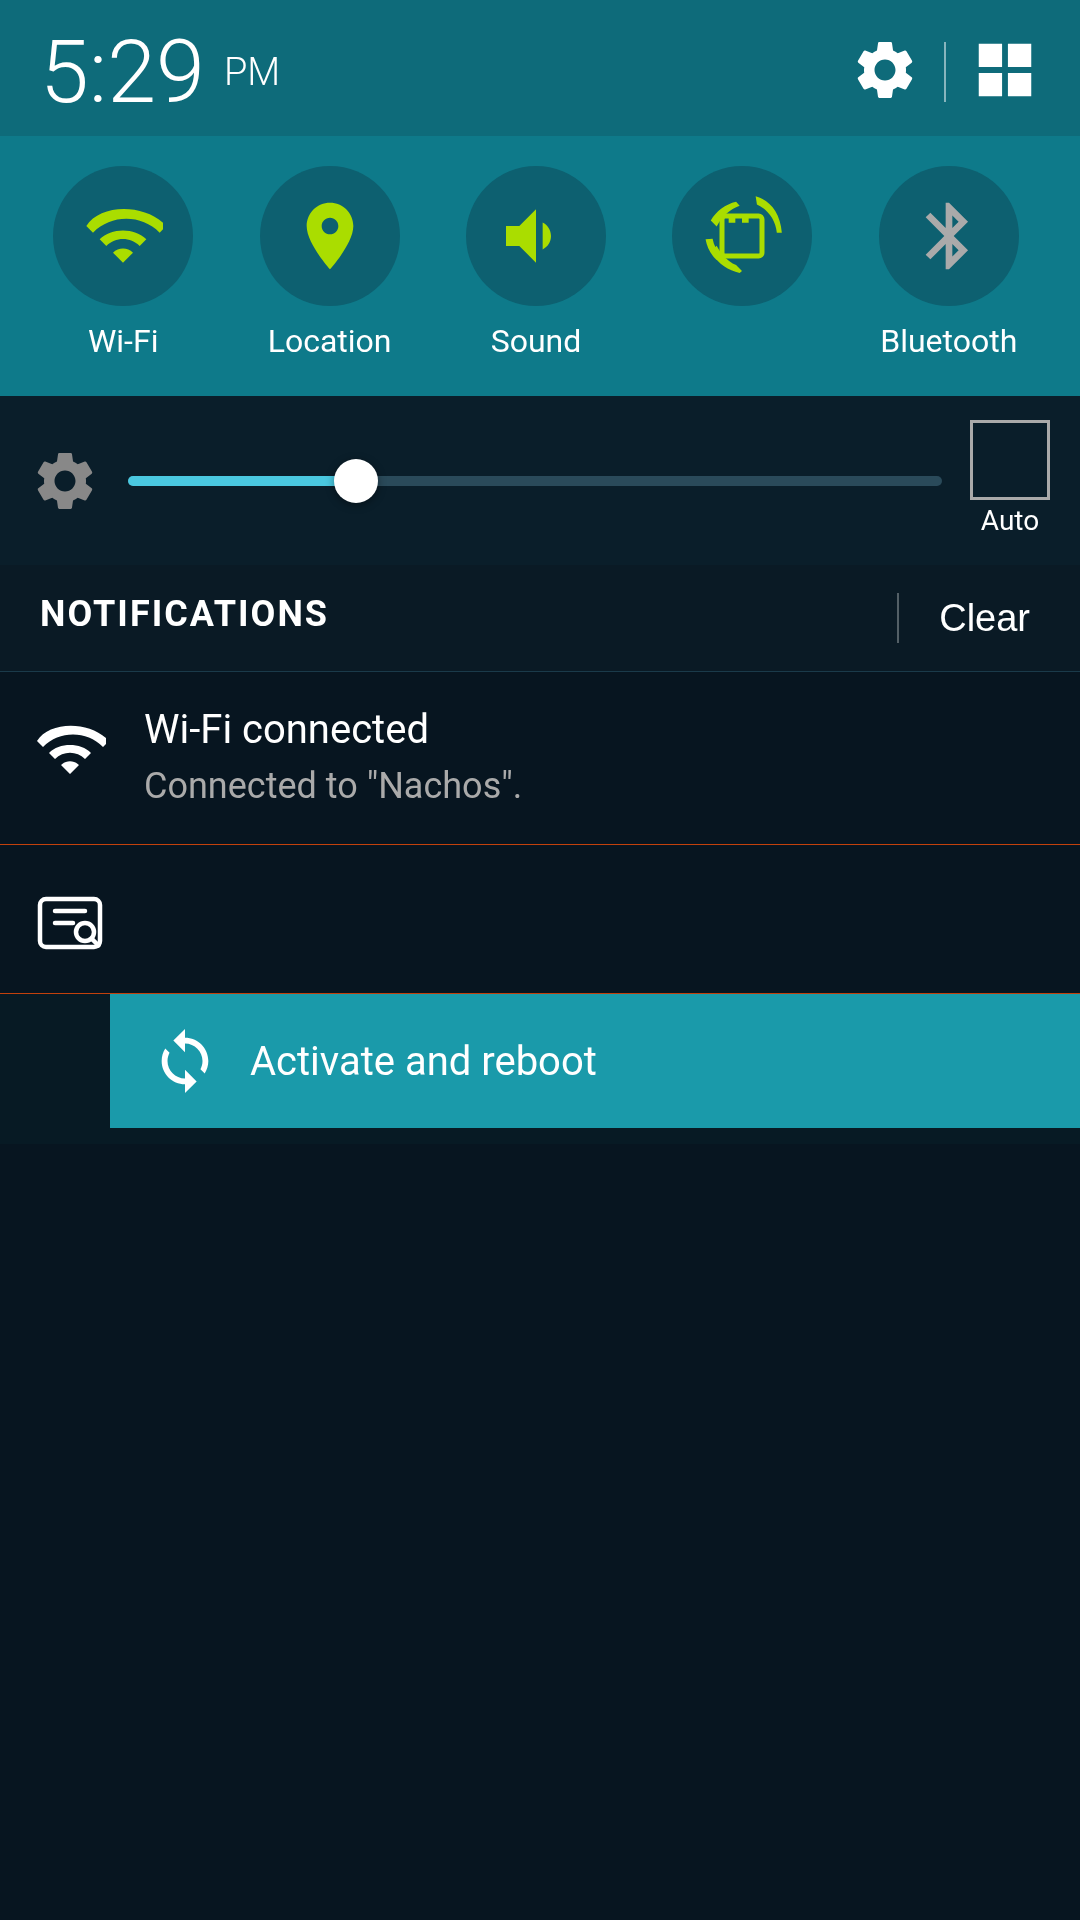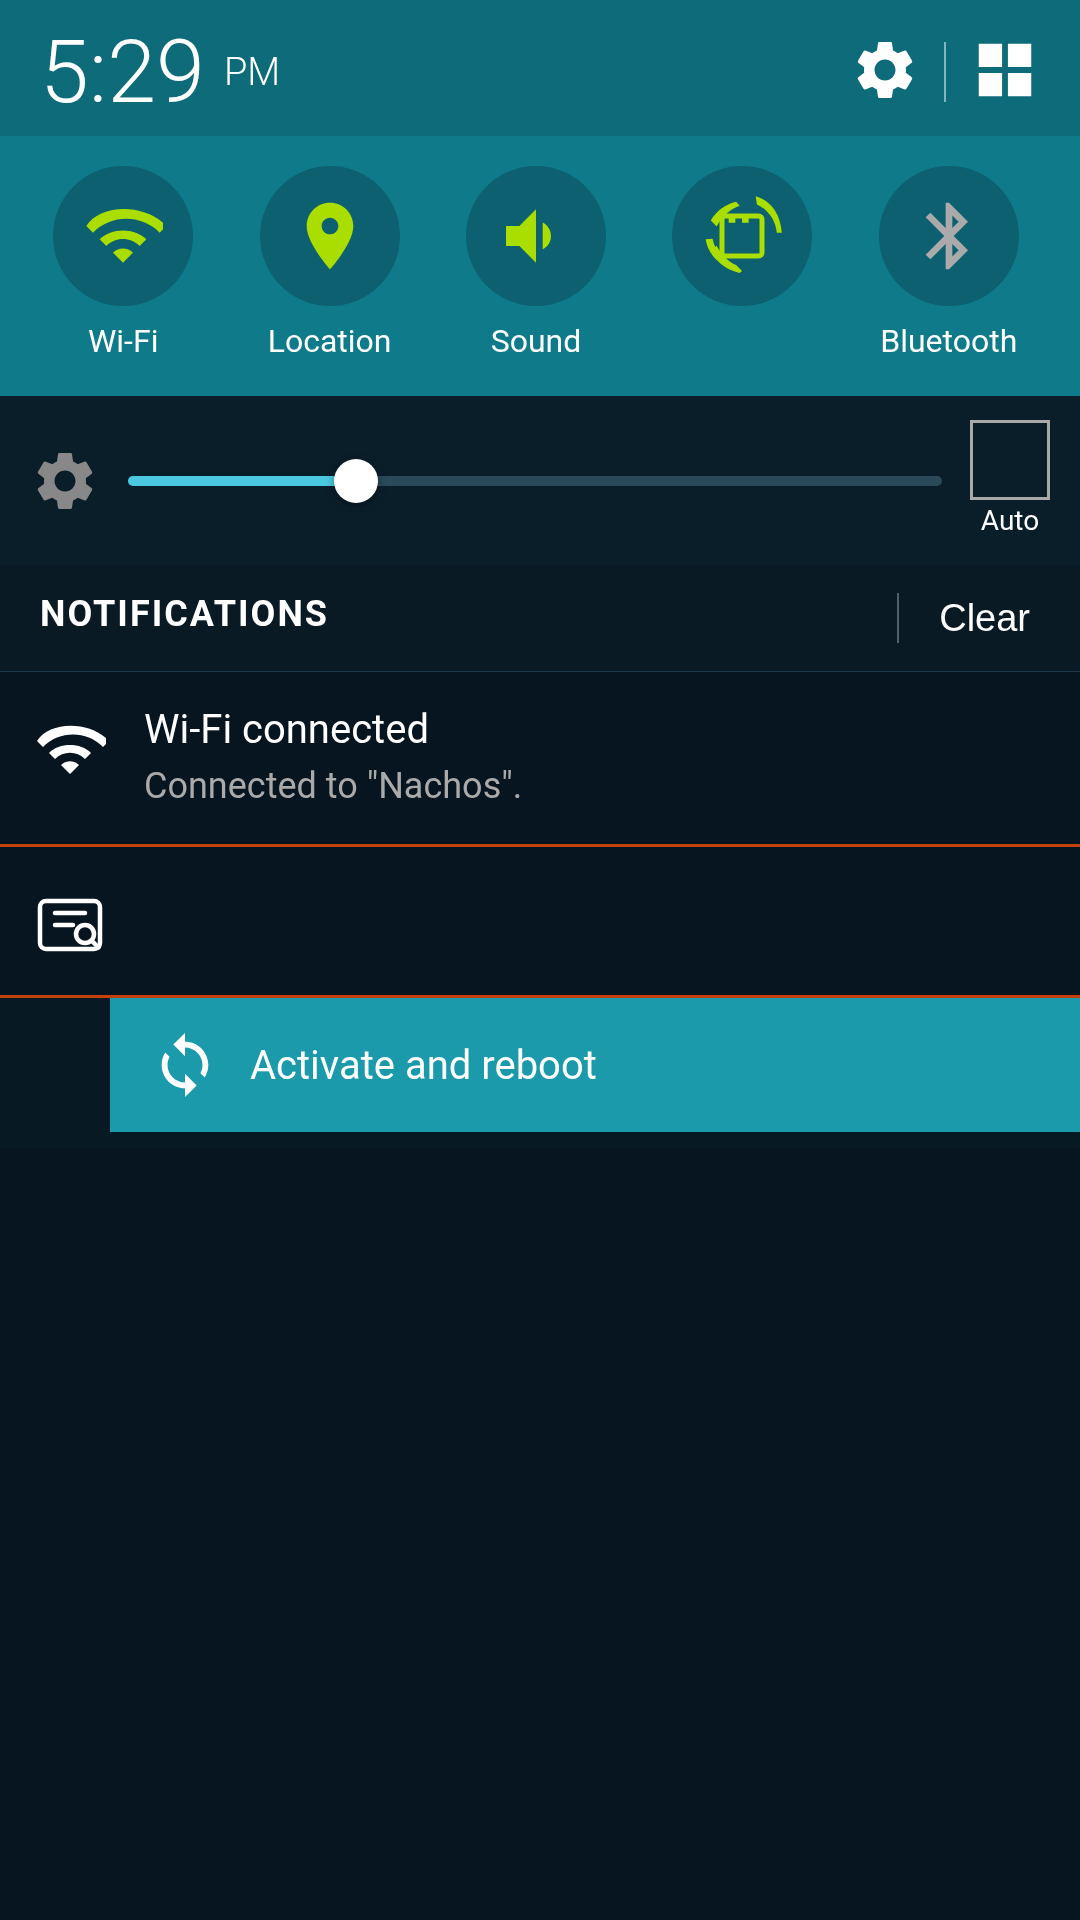--- a/index.html
+++ b/index.html
@@ -173,21 +173,21 @@
     }
     .notif-divider {
       width: 2px;
       height: 50px;
       background: rgba(255,255,255,0.3);
     }
 
     
     .notif-card {
       background: #071520;
-      border-bottom: 3px solid #c2410c;
+      border-bottom: 1px solid #c2410c;
       padding: 34px 34px;
       display: flex;
       align-items: flex-start;
       gap: 30px;
     }
     .notif-icon-area {
       width: 80px;
       flex-shrink: 0;
       display: flex;
       align-items: flex-start;

